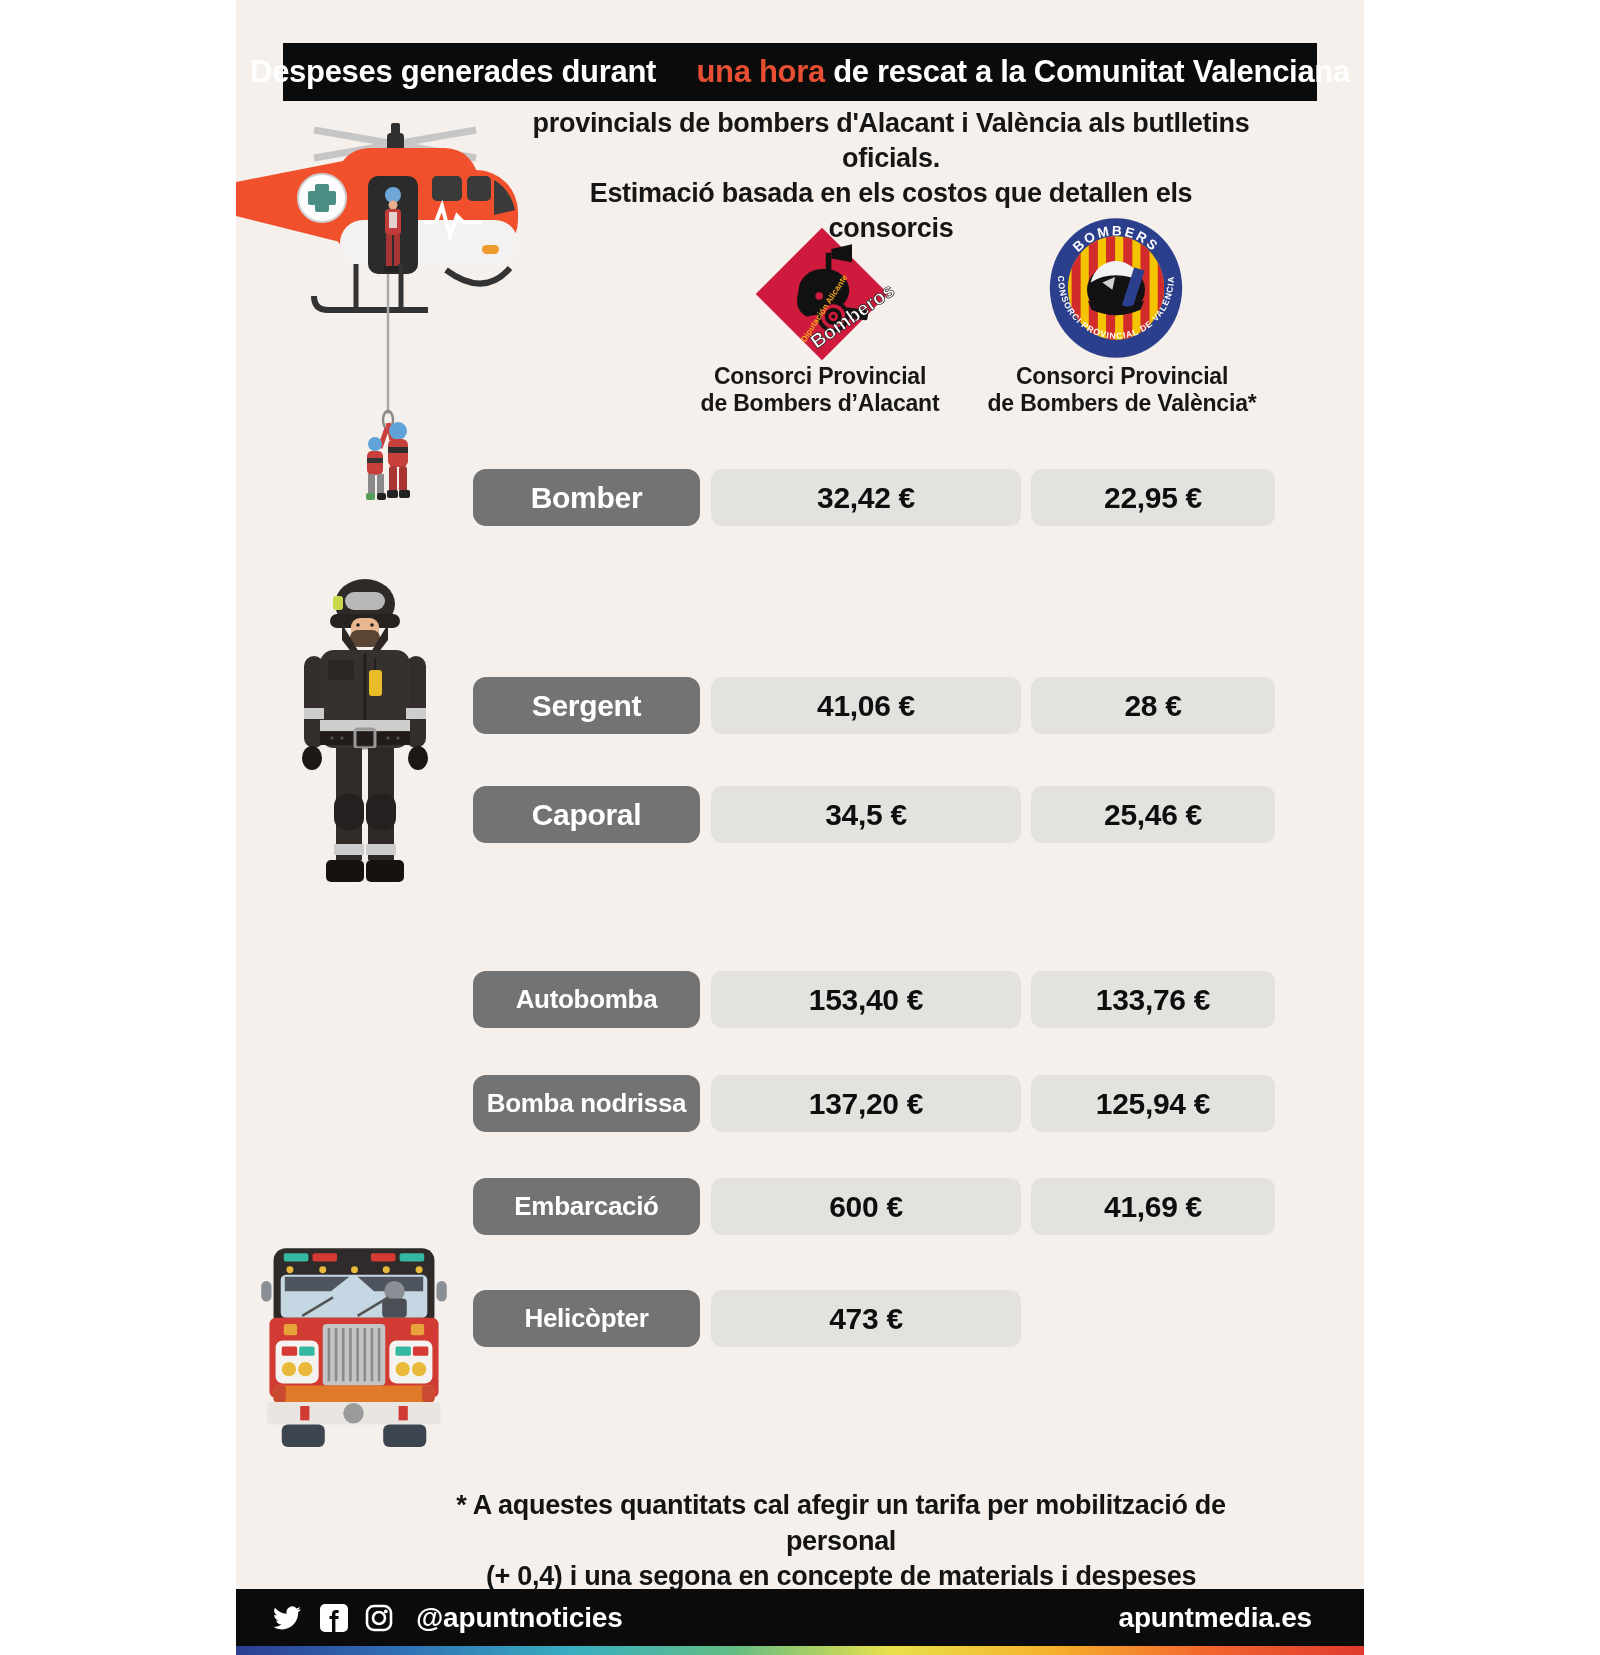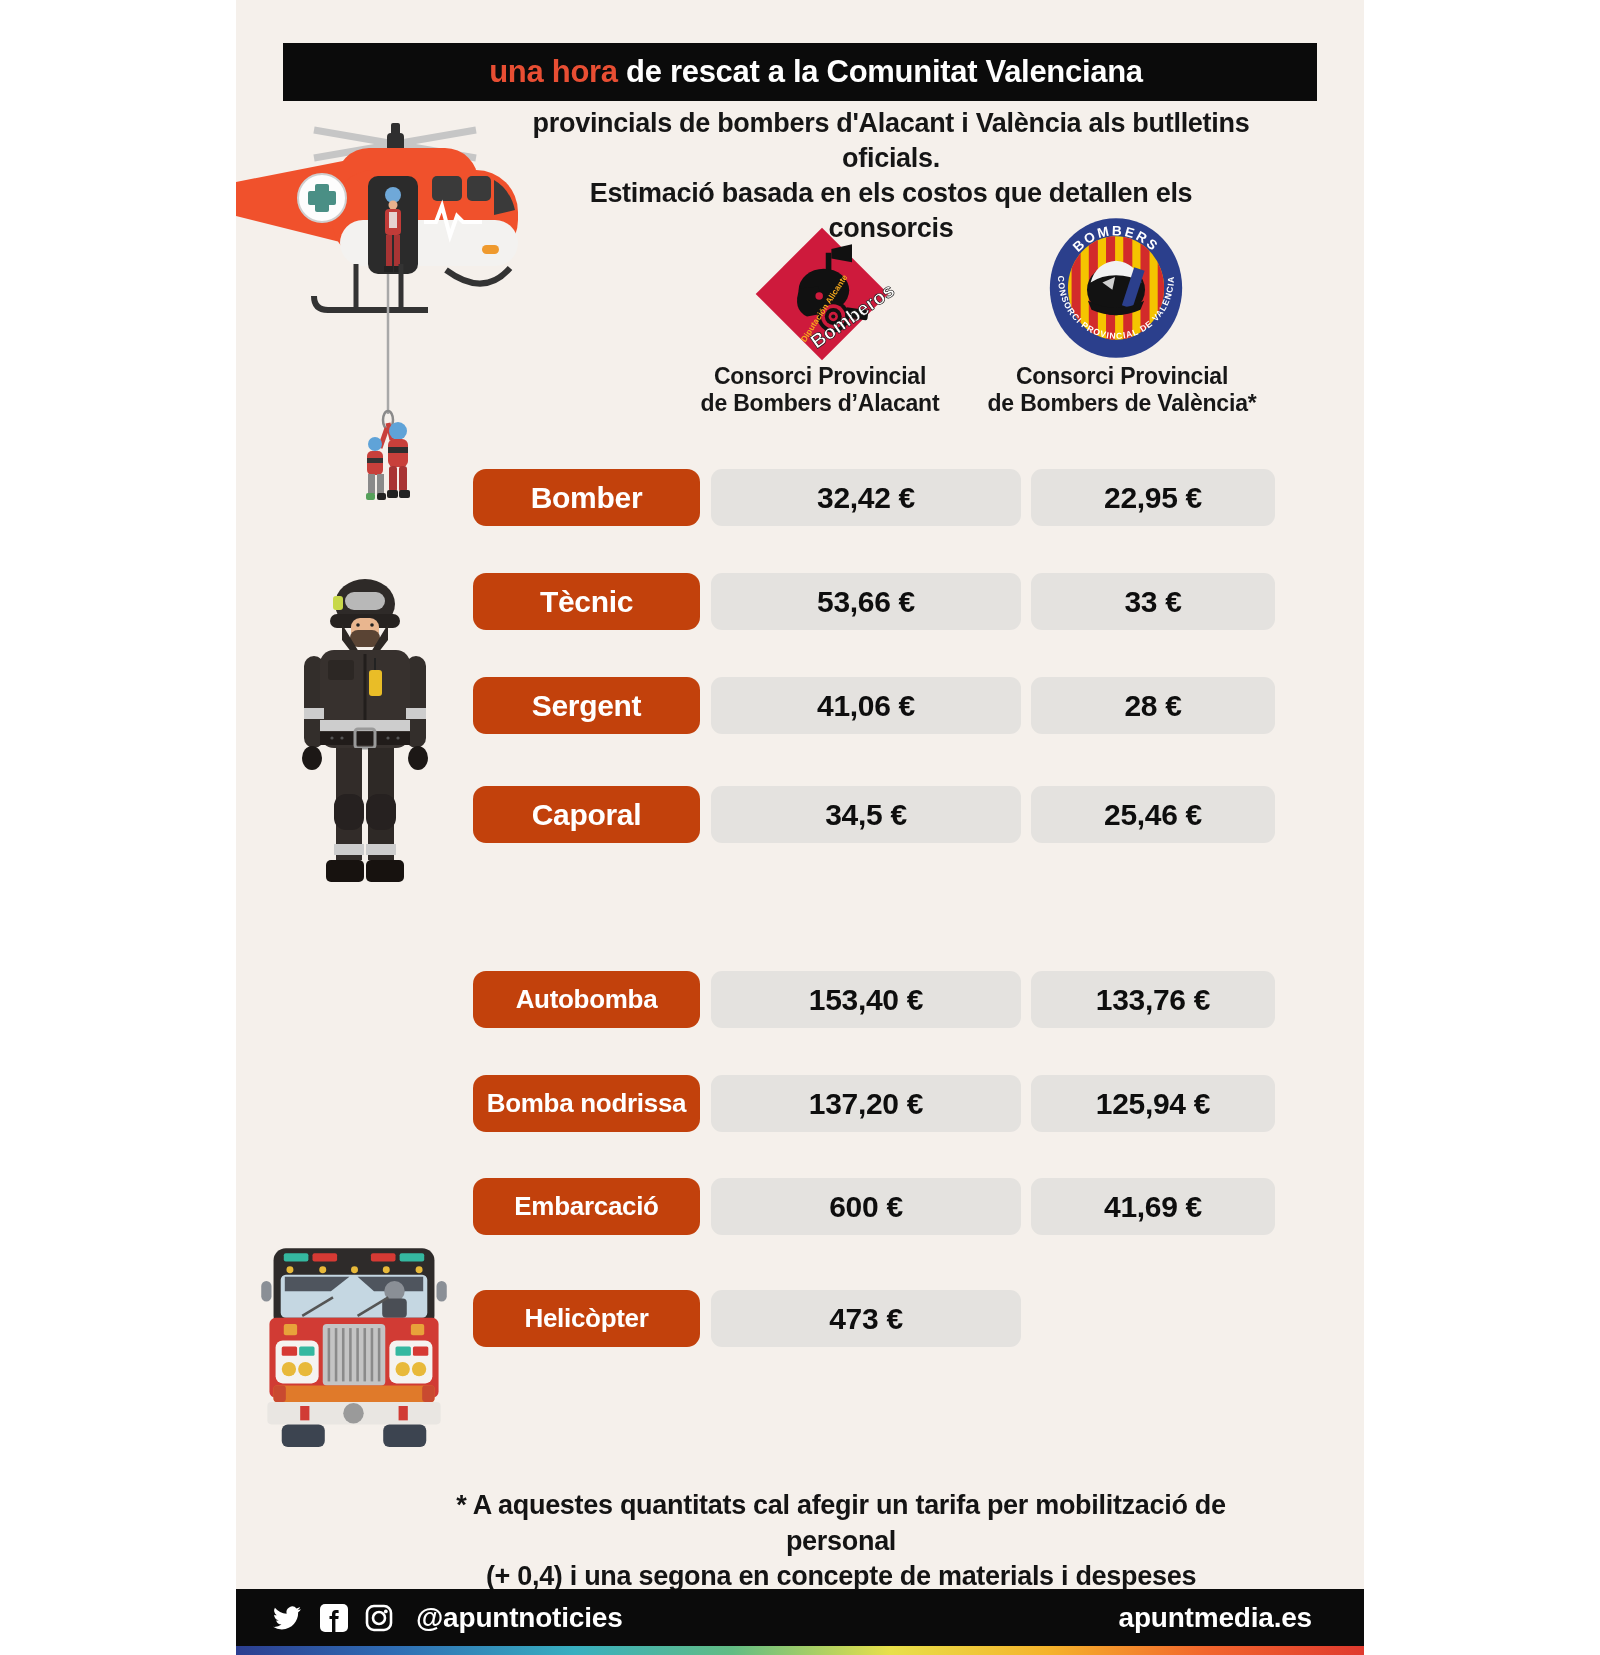--- a/index.html
+++ b/index.html
@@ -13,21 +13,21 @@
   .subtitle{position:absolute;left:290px;top:106px;width:730px;text-align:center;font-size:27px;font-weight:600;
     color:#161616;line-height:1.3;letter-spacing:-0.3px;}
   .subtitle .line{display:block;}
 
   .logo-caption{position:absolute;top:363px;width:300px;text-align:center;font-size:23px;font-weight:bold;color:#171717;line-height:1.18;letter-spacing:-0.2px;}
   .logo-caption .line{display:block;}
   .cap-alacant{left:434px;}
   .cap-valencia{left:736px;}
 
   .row{position:absolute;left:0;width:1128px;height:57px;}
-  .pill{position:absolute;left:237px;width:227px;height:57px;background:#c2410c;border-radius:13px;color:#fff;
+  .pill{position:absolute;left:237px;width:227px;height:57px;background:#737373;border-radius:13px;color:#fff;
     font-weight:bold;font-size:30px;display:flex;align-items:center;justify-content:center;letter-spacing:-0.3px;}
   .row.eq .pill{font-size:26px;}
   .cell{position:absolute;height:57px;background:#E4E2DF;border-radius:11px;display:flex;align-items:center;
     justify-content:center;font-weight:bold;font-size:30px;color:#0E0E0E;letter-spacing:-0.3px;}
   .c1{left:475px;width:310px;}
   .c2{left:795px;width:244px;text-align:center;}
 
   .footnote{position:absolute;left:200px;top:1488px;width:810px;text-align:center;font-size:27px;font-weight:600;
     color:#141414;line-height:1.32;letter-spacing:-0.3px;}
   .footnote .line{display:block;}
@@ -41,21 +41,21 @@
   .rainbow{position:absolute;left:0;top:1646px;width:1128px;height:9px;
     background:linear-gradient(to right,#2C3E90 0%,#2F6DB4 14%,#38AFC0 30%,#62BC84 44%,#E8E04A 58%,#F5B32B 72%,#F2662D 86%,#E03A2F 100%);}
 
   .abs{position:absolute;}
 </style>
 </head>
 <body>
 
 <div class="content">
 
-  <div class="title-bar"><span class="hl">una hora</span><span> de rescat a la Comunitat Valenciana</span></div>
+  <div class="title-bar"><span>Despeses generades durant </span><span class="hl">una hora</span><span> de rescat a la Comunitat Valenciana</span></div>
 
   <div class="subtitle">
     <span class="line">provincials de bombers d'Alacant i València als butlletins oficials.</span>
     <span class="line">Estimació basada en els costos que detallen els consorcis</span>
   </div>
 
   <svg class="abs" style="left:0px;top:118px" width="285" height="385" viewBox="0 0 285 385">
     <line x1="78" y1="12" x2="240" y2="40" stroke="#C6C6C6" stroke-width="7"></line>
     <line x1="78" y1="40" x2="240" y2="12" stroke="#C6C6C6" stroke-width="7"></line>
     <rect x="155" y="5" width="9" height="13" rx="2" fill="#2F2F2F"></rect>
@@ -273,25 +273,20 @@
     <circle cx="92" cy="167" r="10" fill="#9A9A9A"></circle>
     <rect x="22" y="178" width="42" height="22" rx="6" fill="#3C4450"></rect>
     <rect x="121" y="178" width="42" height="22" rx="6" fill="#3C4450"></rect>
   </svg>
 
   <div class="row" style="top:469px">
     <div class="pill">Bomber</div>
     <div class="cell c1">32,42 €</div>
     <div class="cell c2">22,95 €</div>
   </div>
-  <div class="row" style="top:573px">
-    <div class="pill">Tècnic</div>
-    <div class="cell c1">53,66 €</div>
-    <div class="cell c2">33 €</div>
-  </div>
   <div class="row" style="top:677px">
     <div class="pill">Sergent</div>
     <div class="cell c1">41,06 €</div>
     <div class="cell c2">28 €</div>
   </div>
   <div class="row" style="top:786px">
     <div class="pill">Caporal</div>
     <div class="cell c1">34,5 €</div>
     <div class="cell c2">25,46 €</div>
   </div>

